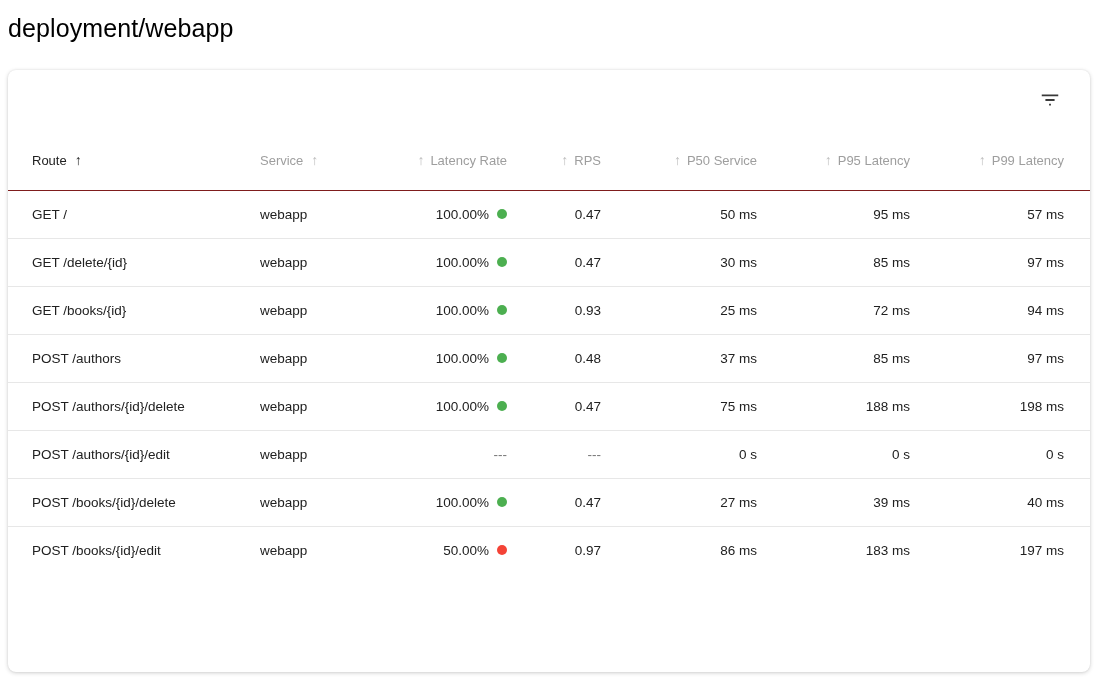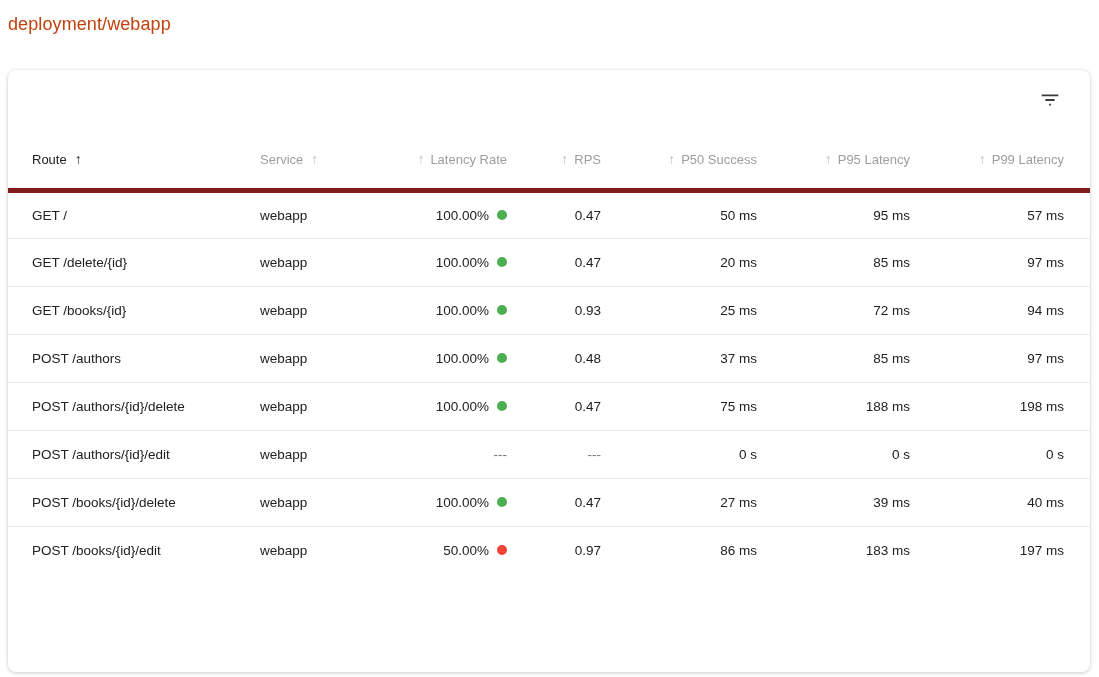--- a/index.html
+++ b/index.html
@@ -5,23 +5,23 @@
   * { box-sizing: border-box; }
   html, body {
     margin: 0; padding: 0;
     width: 1099px; height: 677px;
     background: #ffffff;
     font-family: "Liberation Sans", "DejaVu Sans", sans-serif;
     color: #212121;
     overflow: hidden;
   }
   .page-title {
-    font-size: 18px;
+    font-size: 25px;
     font-weight: 400;
-    color: #c2410c;
+    color: #000000;
     margin: 14px 0 0 8px;
     letter-spacing: 0.1px;
   }
   .card {
     position: absolute;
     left: 8px; top: 70px;
     width: 1082px; height: 602px;
     background: #ffffff;
     border-radius: 8px;
     box-shadow: 0 1px 4px rgba(0,0,0,0.18), 0 0 2px rgba(0,0,0,0.08);
@@ -50,21 +50,21 @@
   col.c-sr      { width: 129px; }
   col.c-rps     { width: 94px;  }
   col.c-p50     { width: 156px; }
   col.c-p95     { width: 153px; }
   col.c-p99     { width: 180px; }
   thead th {
     height: 60px;
     font-size: 13px;
     font-weight: 400;
     color: #9e9e9e;
-    border-bottom: 5px solid #7f1d1d;
+    border-bottom: 1px solid #7f1d1d;
     padding: 0;
     white-space: nowrap;
     cursor: pointer;
     vertical-align: middle;
   }
   thead th.align-left  { text-align: left; }
   thead th.align-right { text-align: right; }
   thead th.sorted { color: #212121; font-weight: 500; }
   thead th.sorted .sort-arrow { color: #212121; }
   th.first-col, td.first-col { padding-left: 24px; }
@@ -123,41 +123,41 @@
         <col class="c-p50">
         <col class="c-p95">
         <col class="c-p99">
     </colgroup>
     <thead>
       <tr id="header-row">
           <th class="align-left sorted first-col"><span>Route</span><span class="sort-arrow arrow-after">↑</span></th>
           <th class="align-left"><span>Service</span><span class="sort-arrow arrow-after">↑</span></th>
           <th class="align-right"><span class="sort-arrow arrow-before">↑</span><span>Latency Rate</span></th>
           <th class="align-right"><span class="sort-arrow arrow-before">↑</span><span>RPS</span></th>
-          <th class="align-right"><span class="sort-arrow arrow-before">↑</span><span>P50 Success</span></th>
+          <th class="align-right"><span class="sort-arrow arrow-before">↑</span><span>P50 Service</span></th>
           <th class="align-right"><span class="sort-arrow arrow-before">↑</span><span>P95 Latency</span></th>
           <th class="align-right last-col"><span class="sort-arrow arrow-before">↑</span><span>P99 Latency</span></th>
         </tr>
     </thead>
     <tbody id="table-body">
         <tr>
           <td class="align-left first-col"><span>GET /</span></td>
           <td class="align-left"><span>webapp</span></td>
           <td class="align-right"><span>100.00%</span><span class="status-dot" style="background: rgb(76, 175, 80);"></span></td>
           <td class="align-right"><span>0.47</span></td>
           <td class="align-right"><span>50 ms</span></td>
           <td class="align-right"><span>95 ms</span></td>
           <td class="align-right last-col"><span>57 ms</span></td>
         </tr>
         <tr>
           <td class="align-left first-col"><span>GET /delete/{id}</span></td>
           <td class="align-left"><span>webapp</span></td>
           <td class="align-right"><span>100.00%</span><span class="status-dot" style="background: rgb(76, 175, 80);"></span></td>
           <td class="align-right"><span>0.47</span></td>
-          <td class="align-right"><span>20 ms</span></td>
+          <td class="align-right"><span>30 ms</span></td>
           <td class="align-right"><span>85 ms</span></td>
           <td class="align-right last-col"><span>97 ms</span></td>
         </tr>
         <tr>
           <td class="align-left first-col"><span>GET /books/{id}</span></td>
           <td class="align-left"><span>webapp</span></td>
           <td class="align-right"><span>100.00%</span><span class="status-dot" style="background: rgb(76, 175, 80);"></span></td>
           <td class="align-right"><span>0.93</span></td>
           <td class="align-right"><span>25 ms</span></td>
           <td class="align-right"><span>72 ms</span></td>

